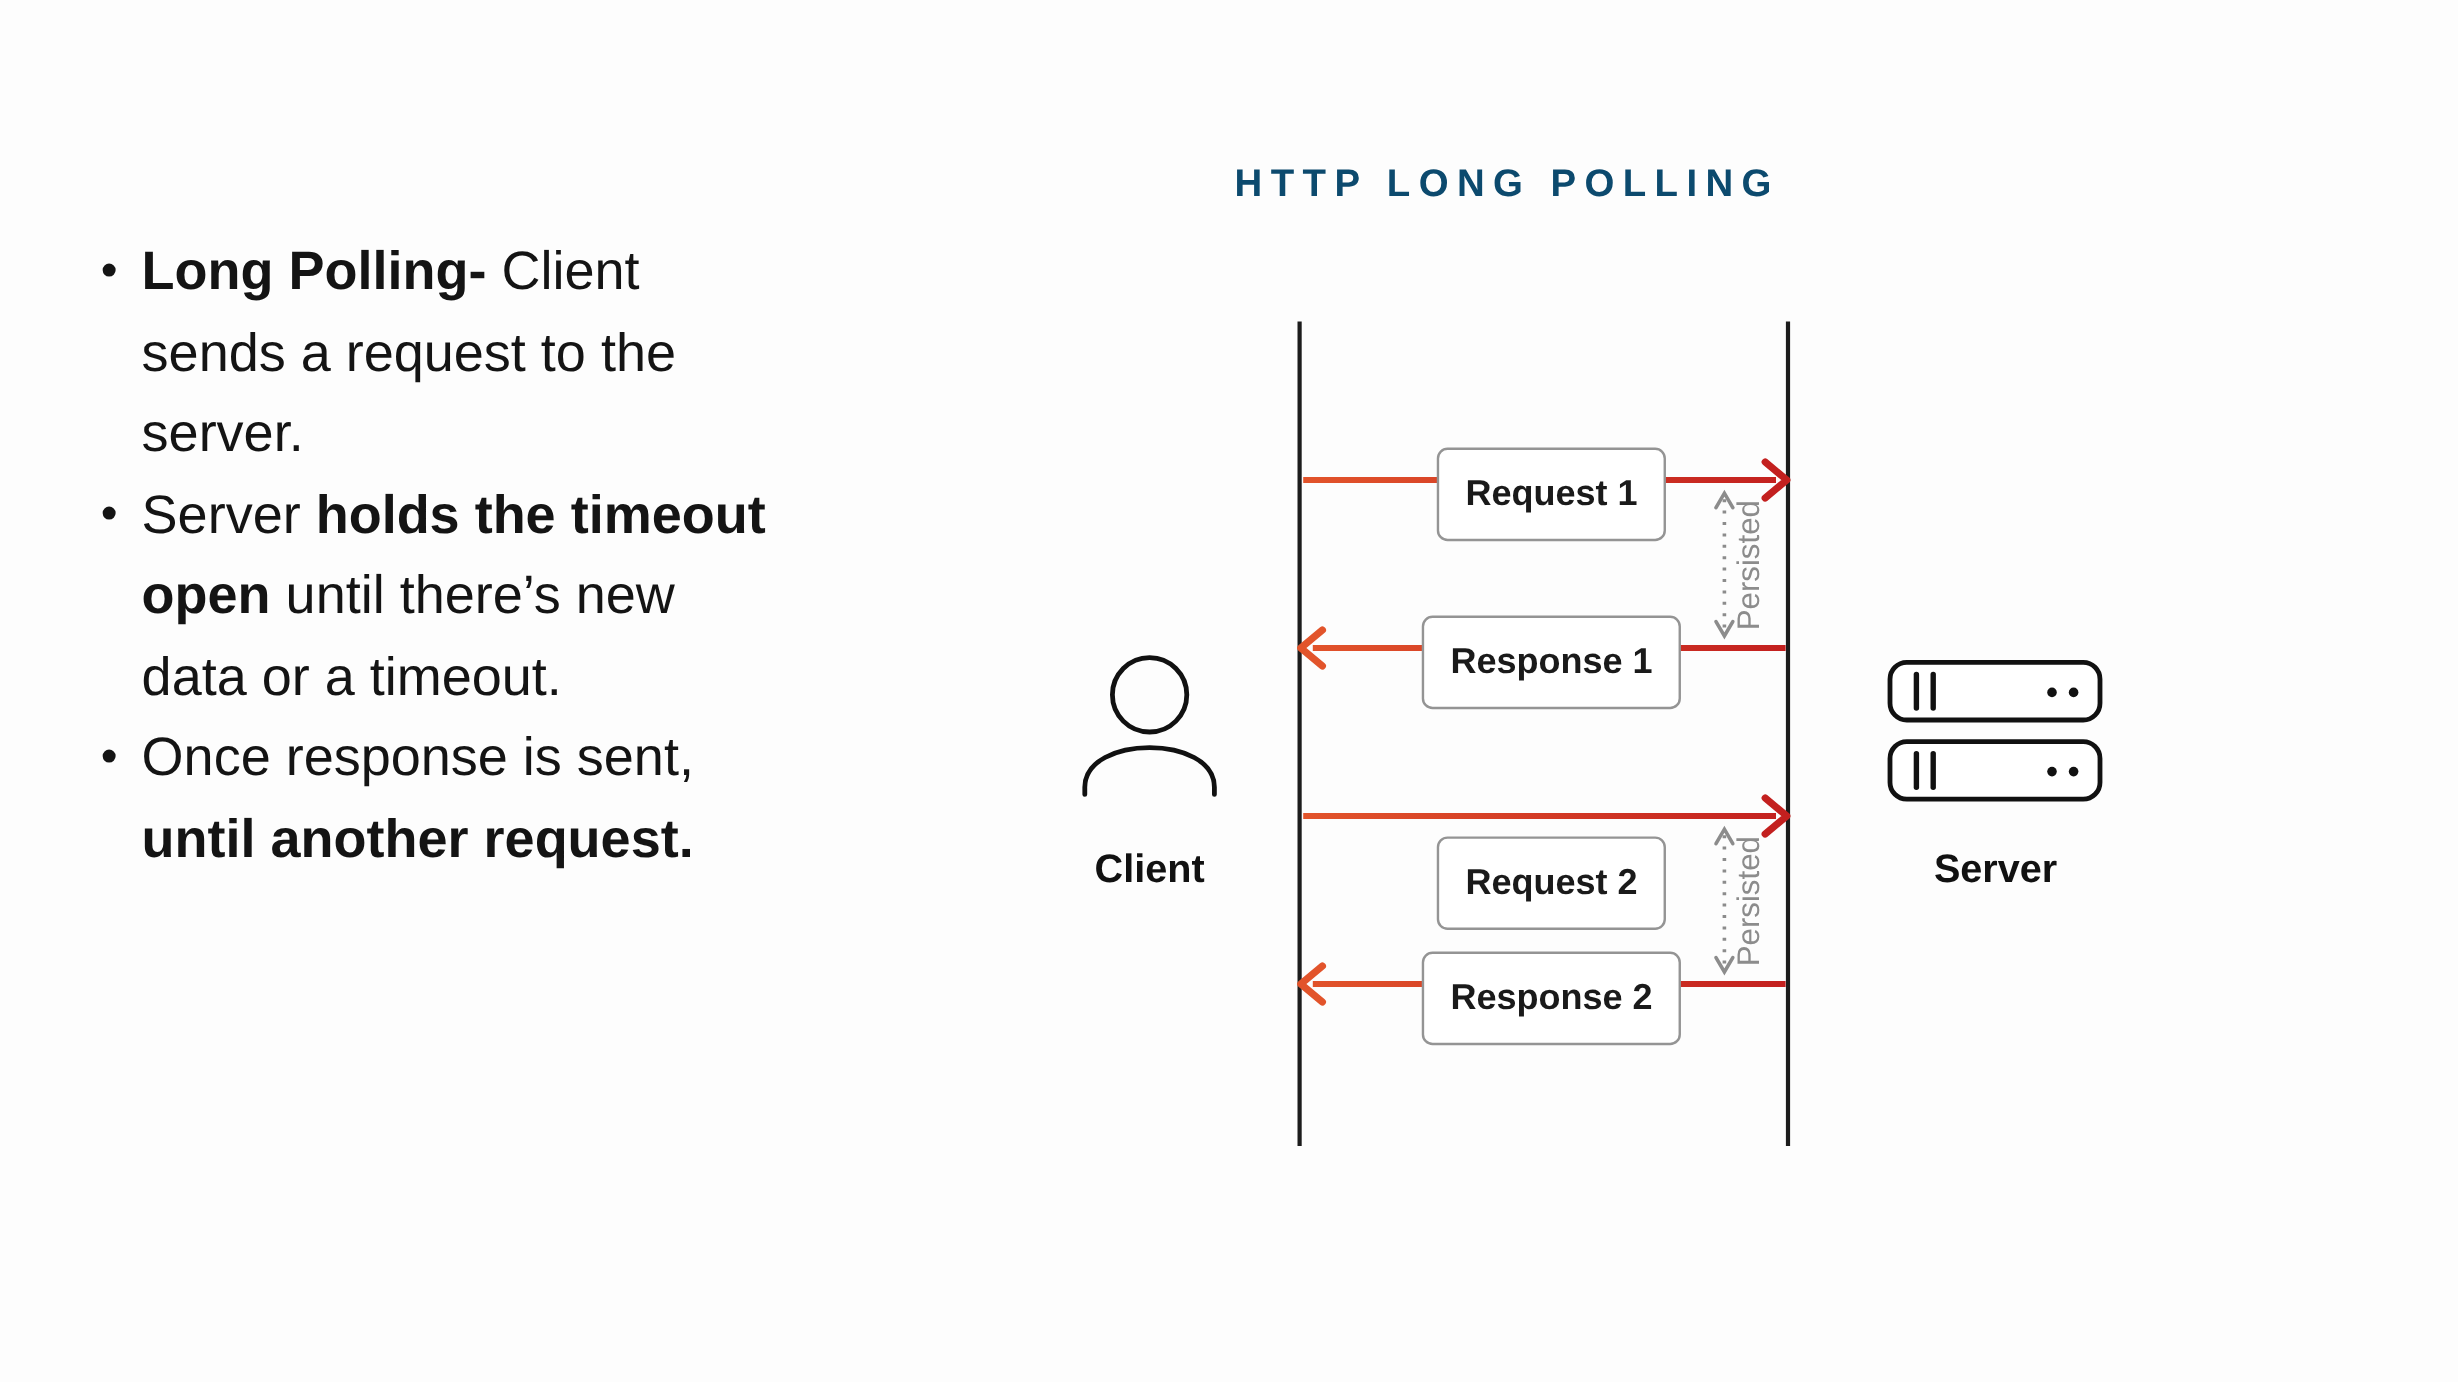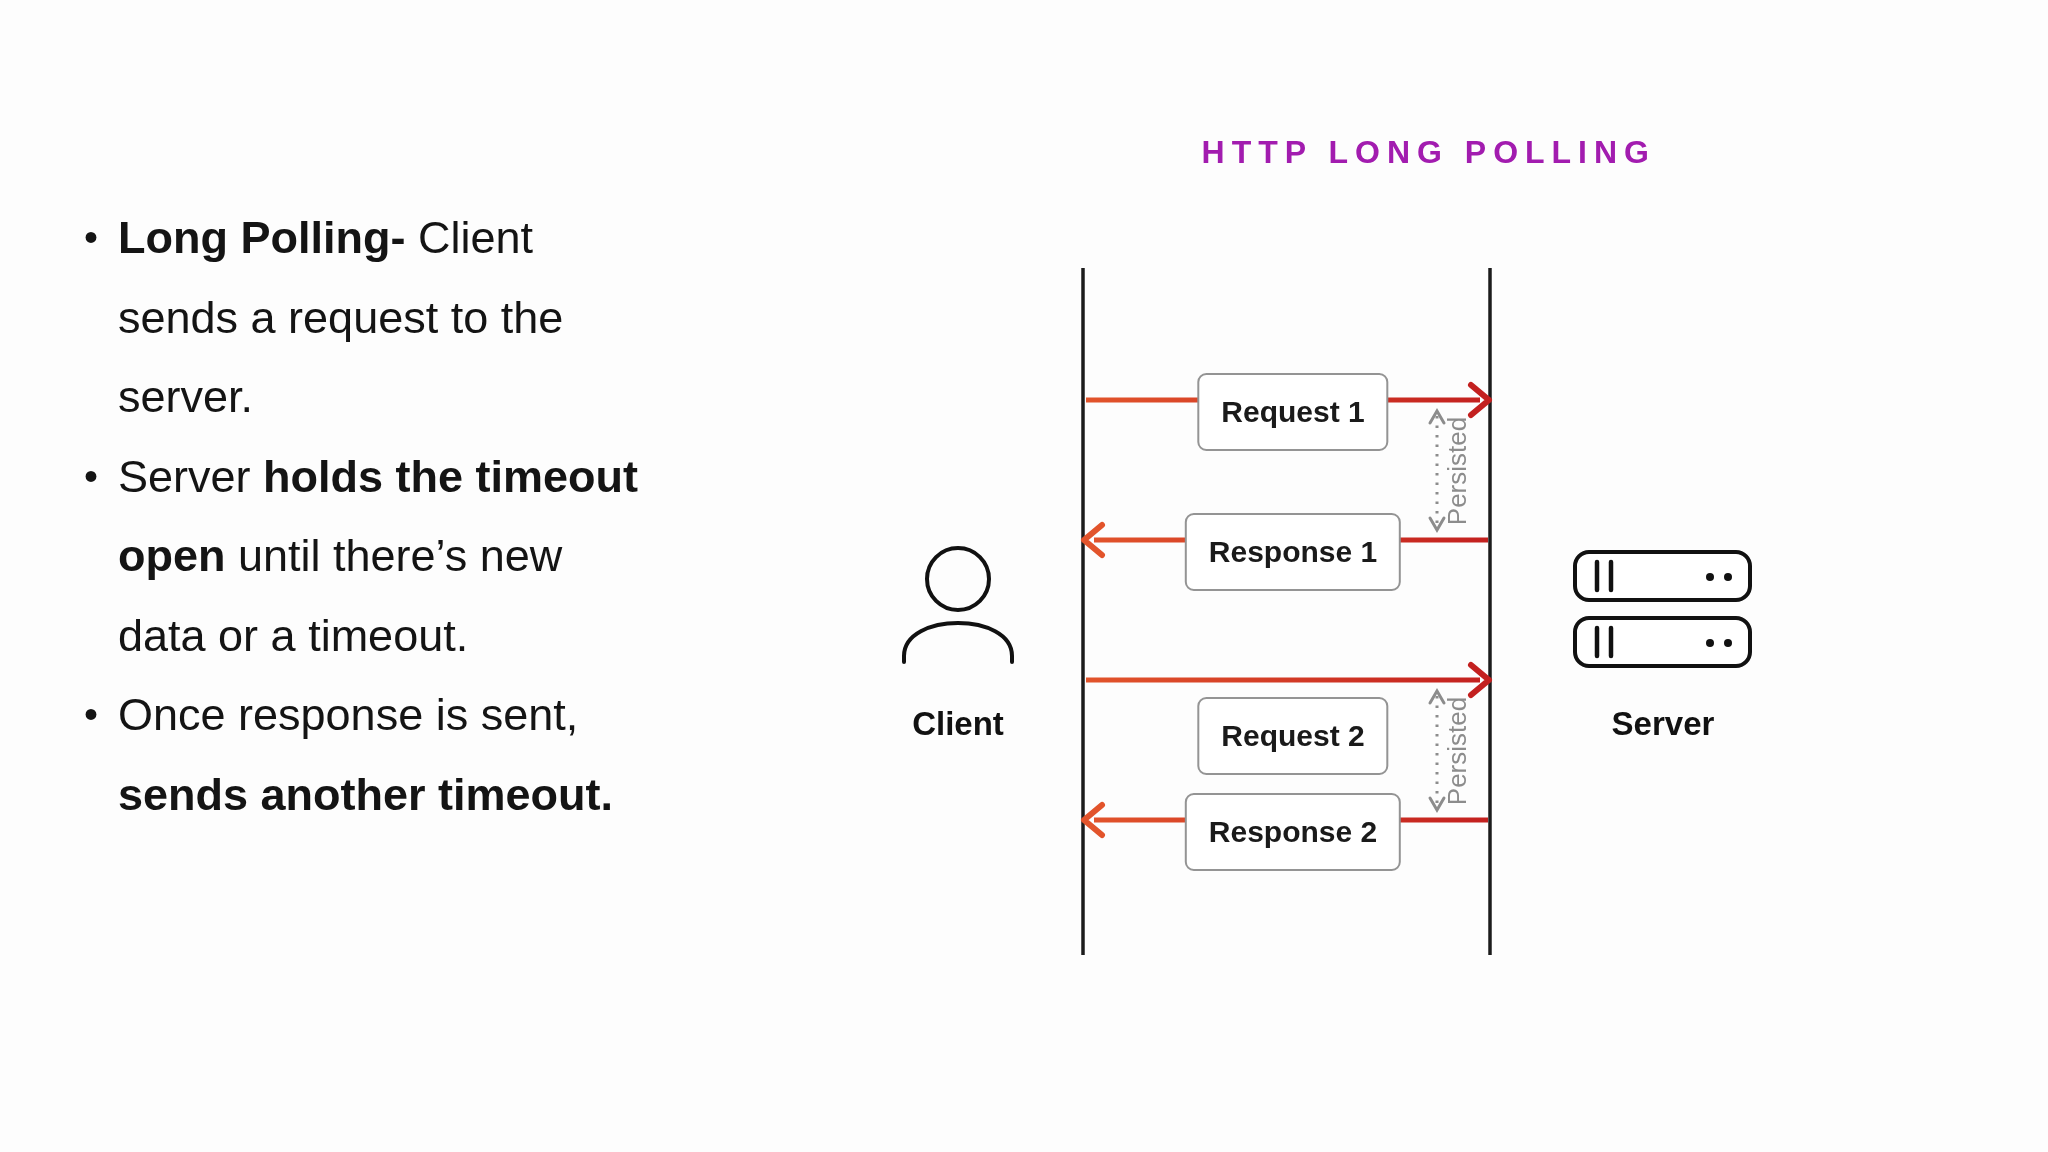--- a/index.html
+++ b/index.html
@@ -4,27 +4,27 @@
 <style>
   html,body{margin:0;padding:0;}
   body{font-family:"Liberation Sans",sans-serif;background:#ffffff;}
   #canvas{position:relative;width:2048px;height:1152px;background:#fdfdfd;overflow:hidden;}
 
   
   .bullets{position:absolute;left:84px;top:192px;width:760px;color:#141414;
            font-size:45px;}
   .bullet{position:relative;padding-left:34px;}
   .bullet .marker{position:absolute;left:0;top:0;line-height:67.5px;font-size:40px;}
-  .bline{line-height:67.5px;white-space:nowrap;margin-top:12px;}
+  .bline{line-height:67.5px;white-space:nowrap;}
   .bline b{font-weight:700;}
 
   
   .diagram-title{position:absolute;left:856px;top:134px;width:800px;
-                 text-align:right;font-size:32px;font-weight:700;
-                 letter-spacing:7px;color:#a21caf;white-space:nowrap;}
+                 text-align:center;font-size:32px;font-weight:700;
+                 letter-spacing:7px;color:#0c4a6e;white-space:nowrap;}
 
   
   .diagram-svg{position:absolute;left:860px;top:260px;width:900px;height:700px;}
 
   .msg-box{position:absolute;transform:translateX(-50%);left:1293px;
            background:#ffffff;border:2px solid #949494;border-radius:9px;
            padding:22px 22px;font-size:30px;font-weight:700;color:#1a1a1a;
            white-space:nowrap;line-height:30px;}
 
   .actor-label{position:absolute;width:200px;text-align:center;
@@ -46,21 +46,21 @@
     </div>
     <div class="bullet">
       <span class="marker">•</span>
       <div class="bline"><span>Server </span><b>holds the timeout</b><span></span></div>
       <div class="bline"><span></span><b>open</b><span> until there’s new</span></div>
       <div class="bline"><span>data or a timeout.</span><b></b><span></span></div>
     </div>
     <div class="bullet">
       <span class="marker">•</span>
       <div class="bline"><span>Once response is sent,</span><b></b><span></span></div>
-      <div class="bline"><span></span><b>sends another timeout.</b><span></span></div>
+      <div class="bline"><span></span><b>until another request.</b><span></span></div>
     </div>
   </div>
 
   <div class="diagram-title">HTTP LONG POLLING</div>
 
   <svg class="diagram-svg" viewBox="0 0 900 700">
     <defs>
       <linearGradient id="arrowGrad" gradientUnits="userSpaceOnUse" x1="225" y1="0" x2="630" y2="0">
         <stop offset="0" stop-color="#e2542b"></stop>
         <stop offset="1" stop-color="#c3201f"></stop>

